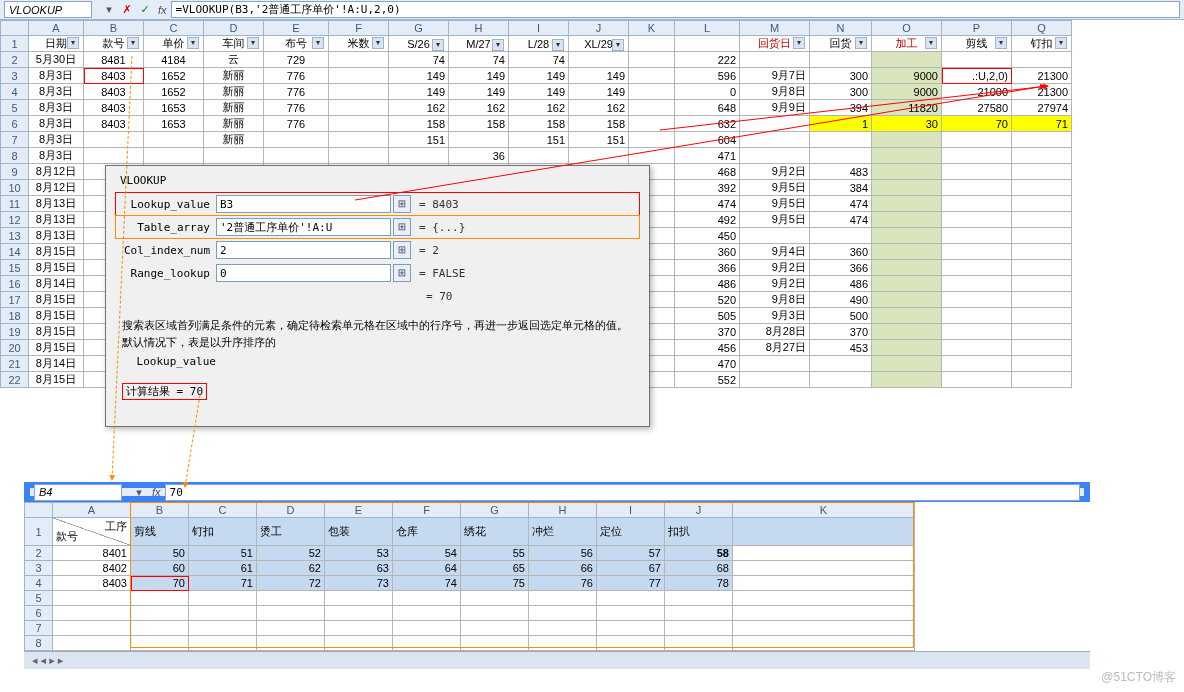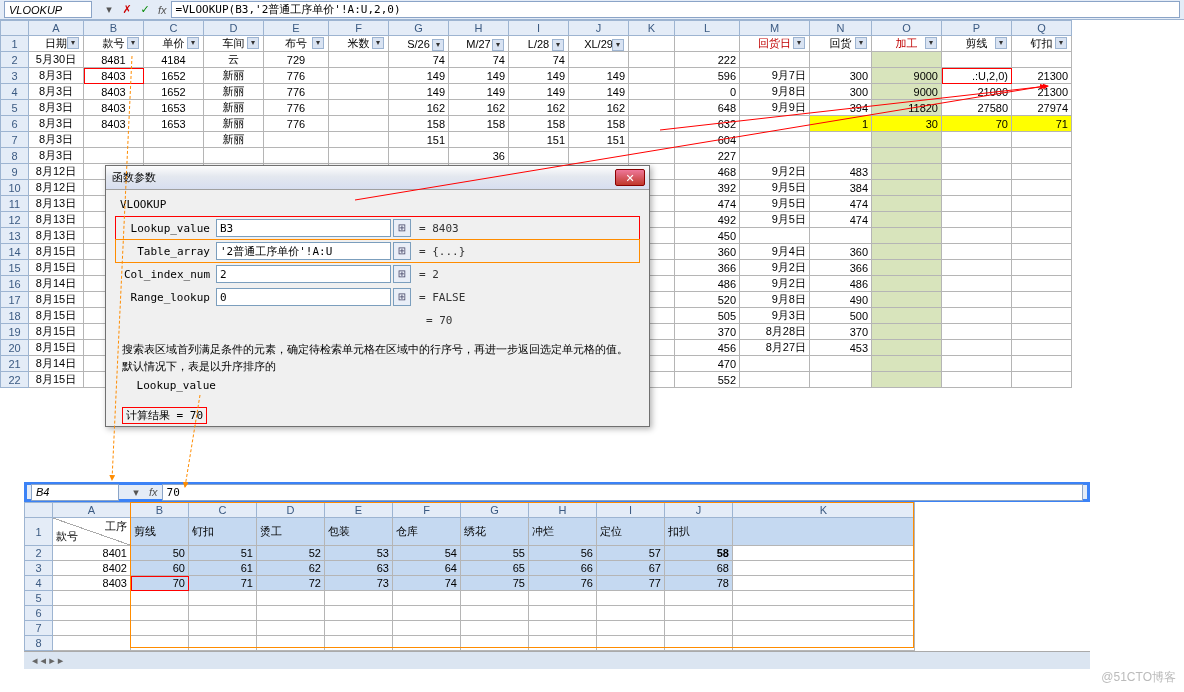--- a/index.html
+++ b/index.html
@@ -30,21 +30,21 @@
 .dlg-body{padding:6px 10px}
 .dlg-body .fn{font-family:Consolas,monospace;margin:2px 0 6px 4px}
 .param-row{display:flex;align-items:center;height:22px;margin:1px 0}
 .param-label{width:100px;text-align:right;padding-right:6px;font-family:Consolas,monospace}
 .param-input{width:175px;height:18px;border:1px solid #7b9ebd;background:#fff;padding:0 3px;font-family:Consolas,monospace;display:flex;align-items:center}
 .range-btn{width:18px;height:18px;border:1px solid #7b9ebd;background:#e9eef7;margin-left:2px;font-size:10px;line-height:15px;text-align:center;color:#446}
 .param-eq{margin-left:8px;font-family:Consolas,monospace;color:#333}
 .desc{font-size:11px;margin:10px 6px 4px 6px;line-height:1.5}
 .result{margin:8px 6px;font-family:Consolas,monospace}
 .second{position:absolute;left:24px;top:482px;width:1066px}
-.second .namebox-bar{border:3px solid #3b82f6}
+.second .namebox-bar{border:6px solid #3b82f6}
 .tabstrip{background:#dbe5f1;border-top:1px solid #aaa;height:18px;display:flex;align-items:center;padding:0 8px;font-size:11px}
 .tab{padding:0 10px;height:16px;line-height:15px;background:#fff;border:1px solid #999;border-bottom:none;margin-right:2px;border-radius:2px 2px 0 0}
 .tab.inactive{background:#e8e8e8}
 .watermark{position:absolute;right:8px;bottom:6px;color:#bbb;font-size:12px}
 svg.arrows{position:absolute;left:0;top:0;pointer-events:none}
 .diag{border:1px solid #aaa;position:relative}
 .diag::after{content:"";position:absolute;left:0;top:0;width:100%;height:100%;background:linear-gradient(to top right,transparent 49%,#aaa 49%,#aaa 51%,transparent 51%)}
 .sel-blue{background:#c5d9f1}
 </style>
 </head>
@@ -335,21 +335,21 @@
           <td style="text-align: center;"></td>
           <td style="text-align: center;"></td>
           <td style="text-align: center;"></td>
           <td style="text-align: center;"></td>
           <td style="text-align: right;"></td>
           <td style="text-align: right;"></td>
           <td style="text-align: right;">36</td>
           <td style="text-align: right;"></td>
           <td style="text-align: right;"></td>
           <td style="text-align: right;"></td>
-          <td style="text-align: right;">227</td>
+          <td style="text-align: right;">471</td>
           <td style="text-align: right;"></td>
           <td style="text-align: right;"></td>
           <td class="green-col" style="text-align: right;"></td>
           <td style="text-align: right;"></td>
           <td style="text-align: right;"></td>
         </tr>
         <tr>
           <td class="rowhead">9</td>
           <td style="text-align: center;">8月12日</td>
           <td style="text-align: center;"></td>
@@ -627,24 +627,20 @@
           <td style="text-align: right;"></td>
           <td class="green-col" style="text-align: right;"></td>
           <td style="text-align: right;"></td>
           <td style="text-align: right;"></td>
         </tr>
       </tbody>
 </table>
 </div>
 
 <div class="dialog">
-  <div class="dlg-title">
-    <span>函数参数</span>
-    <div class="dlg-close">✕</div>
-  </div>
   <div class="dlg-body">
     <div class="fn">VLOOKUP</div>
 
     <div class="param-row redbox" style="outline-offset:0">
       <div class="param-label">Lookup_value</div>
       <div class="param-input">B3</div>
       <div class="range-btn">⊞</div>
       <div class="param-eq">= 8403</div>
     </div>
     <div class="param-row orangebox" style="outline-offset:0">

